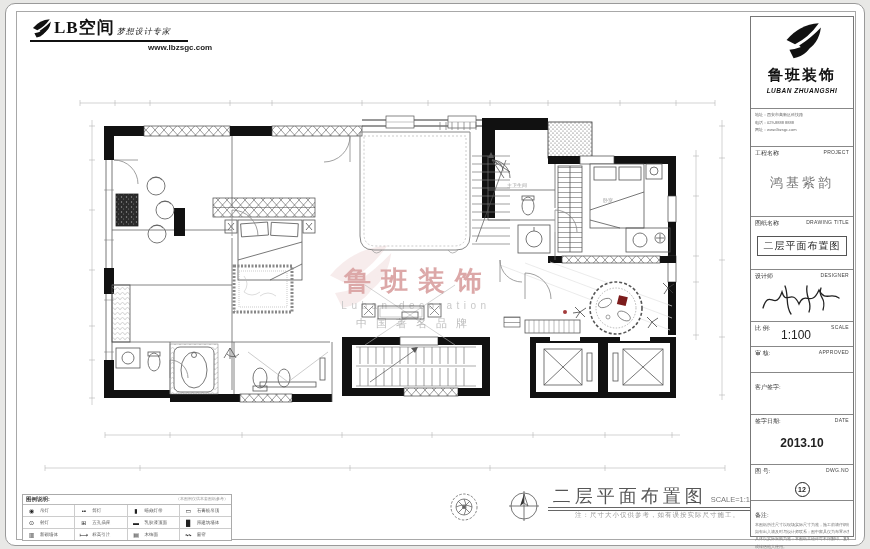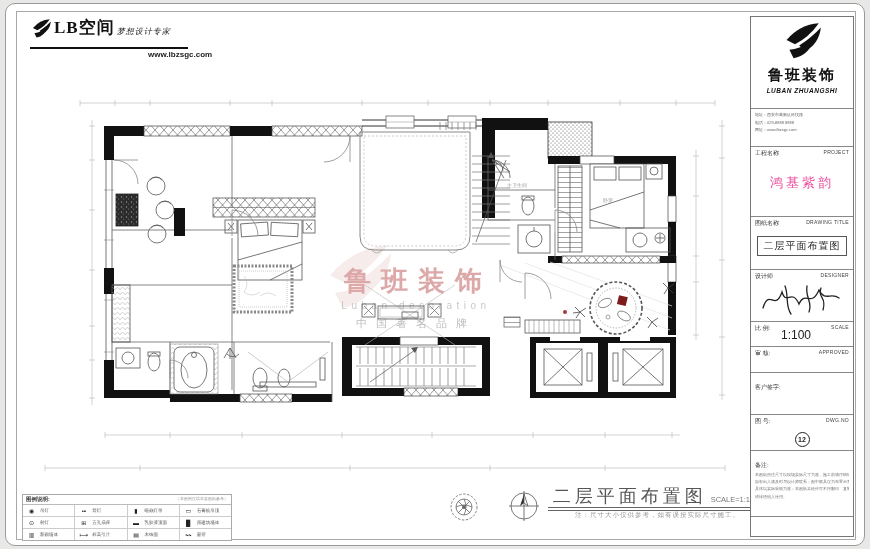--- a/index.html
+++ b/index.html
@@ -6,36 +6,36 @@
   body{width:870px;height:549px;background:#e8e8e6;position:relative;overflow:hidden;
        font-family:"Liberation Sans",sans-serif;color:#333;}
   .abs{position:absolute;}
   
   .sheet-outer{left:5px;top:3px;width:858px;height:541px;background:#fff;
                border:1.5px solid #9a9a9a;border-radius:10px;}
   .sheet-inner{left:16px;top:11px;width:838px;height:527px;border:1px solid #a8a8a8;background:#fff;}
   
   .hlogo{left:30px;top:16px;width:190px;height:36px;}
   .hlogo .row{display:flex;align-items:flex-end;gap:2px;border-bottom:2px solid #111;
-              width:158px;padding-bottom:8px;}
+              width:158px;padding-bottom:1px;}
   .hbrand{font-family:"Liberation Serif",serif;font-weight:bold;font-size:17px;color:#111;letter-spacing:1px;}
   .htag{font-size:8px;color:#222;font-style:italic;padding-bottom:2px;letter-spacing:1px;}
   .hsite{font-size:8px;font-weight:bold;color:#222;margin-left:118px;margin-top:1px;}
   
   .tb{left:750px;top:16px;width:104px;height:521px;border:1px solid #777;background:#fff;box-sizing:border-box;}
   .tb section{border-bottom:1px solid #888;position:relative;box-sizing:border-box;padding:2px 4px;}
   .tb .lblrow{display:flex;justify-content:space-between;align-items:flex-start;}
   .cn{font-size:6px;color:#333;}
   .en{font-size:5px;color:#444;letter-spacing:.3px;}
   .tb-logo{height:92px;text-align:center;padding-top:4px;}
   .tb-brand{font-family:"Liberation Serif",serif;font-size:15px;font-weight:bold;color:#111;letter-spacing:2px;margin-top:1px;}
   .tb-brand-en{font-size:6.5px;font-weight:bold;font-style:italic;color:#111;letter-spacing:.5px;margin-top:2px;}
   .tb-info{height:38px;}
   .tb-info div{font-size:4px;color:#666;line-height:1.9;white-space:nowrap;overflow:hidden;}
-  .tb-proj{height:70px;}  .tb-proj .val{font-size:13px;text-align:center;margin-top:16px;letter-spacing:3px;color:#ec4899;}
+  .tb-proj{height:70px;}  .tb-proj .val{font-size:13px;text-align:center;margin-top:16px;letter-spacing:3px;color:#737373;}
   .tb-draw{height:53px;}
   .tb-draw .box{border:1px solid #555;font-size:10px;letter-spacing:1px;color:#222;
                 text-align:center;margin:8px 2px 0 2px;padding:2px 0;}
   .tb-des{height:52px;}
   .tb-scale{height:25px;} .tb-scale .val{font-size:12px;color:#222;position:absolute;left:30px;top:6px;}
   .tb-appr{height:26px;}
   .tb-client{height:42px;}
   .tb-date{height:50px;} .tb-date .val{font-size:12px;font-weight:bold;text-align:center;margin-top:10px;color:#222;}
   .tb-no{height:36px;}
   .circle-no{display:block;margin:6px auto 0;width:13px;height:13px;border:1.2px solid #222;border-radius:50%;
@@ -449,20 +449,27 @@
   </section>
   <section class="tb-appr">
     <div class="lblrow">
         <span class="cn">审 核:</span>
         <span class="en">APPROVED</span>
       </div>
   </section>
   <section class="tb-client">
     <span class="cn">客户签字:</span>
   </section>
+  <section class="tb-date">
+    <div class="lblrow">
+        <span class="cn">签字日期:</span>
+        <span class="en">DATE</span>
+      </div>
+    <div class="val">2013.10</div>
+  </section>
   <section class="tb-no">
     <div class="lblrow">
         <span class="cn">图 号:</span>
         <span class="en">DWG.NO</span>
       </div>
     <span class="circle-no">12</span>
   </section>
   <section class="tb-rem">
     <span class="cn">备注:</span>
     <div>本图纸所注尺寸以现场实际尺寸为准，施工前请仔细核对，</div>

